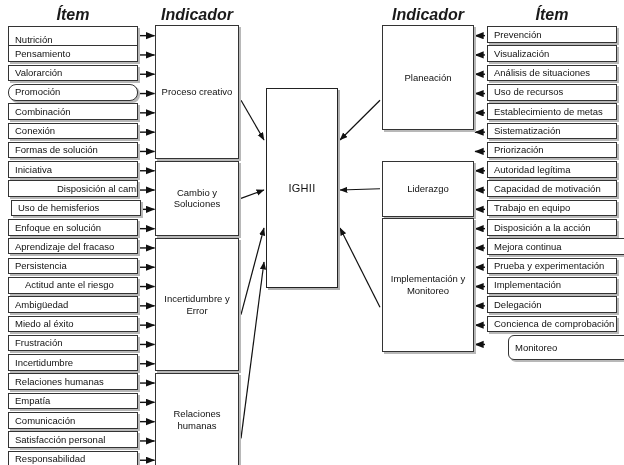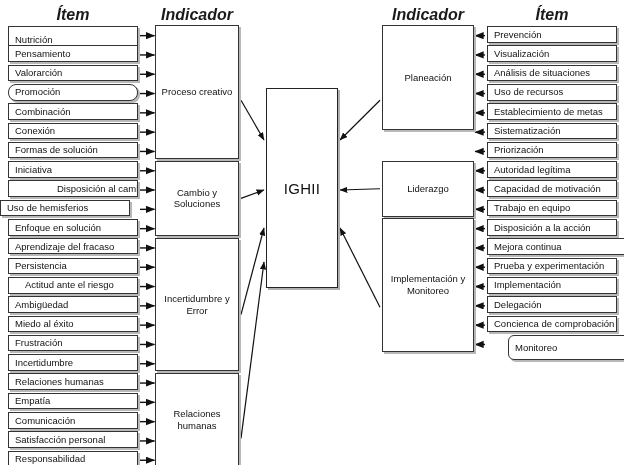--- a/index.html
+++ b/index.html
@@ -58,21 +58,21 @@
     line-height: 1.25;
     padding: 0 4px;
   }
   
   .core-box {
     position: absolute;
     box-sizing: border-box;
     border: 1px solid #222222;
     background: #ffffff;
     box-shadow: 2px 2px 0 0 #b0b0b0;
-    font-size: 15px;
+    font-size: 11px;
     color: #111111;
     display: flex;
     align-items: center;
     justify-content: center;
     text-align: center;
     letter-spacing: 0.3px;
   }
   svg.arrows {
     position: absolute;
     left: 0; top: 0;
@@ -157,21 +157,21 @@
   <div id="left-items">
       <div class="item-box left" style="left: 8px; top: 26px; width: 130px; height: 28px;">Nutrición</div>
       <div class="item-box left" style="left: 8px; top: 45.3px; width: 130px; height: 16.7px;">Pensamiento</div>
       <div class="item-box left" style="left: 8px; top: 64.6px; width: 130px; height: 16.7px;">Valorarción</div>
       <div class="item-box left" style="left: 8px; top: 83.9px; width: 130px; height: 16.7px; border-radius: 8px;">Promoción</div>
       <div class="item-box left" style="left: 8px; top: 103.2px; width: 130px; height: 16.7px;">Combinación</div>
       <div class="item-box left" style="left: 8px; top: 122.5px; width: 130px; height: 16.7px;">Conexión</div>
       <div class="item-box left" style="left: 8px; top: 141.8px; width: 130px; height: 16.7px;">Formas de solución</div>
       <div class="item-box left" style="left: 8px; top: 161.1px; width: 130px; height: 16.7px;">Iniciativa</div>
       <div class="item-box left" style="left: 8px; top: 180.4px; width: 130px; height: 16.7px; padding-left: 48px;">Disposición al cambio</div>
-      <div class="item-box left" style="left: 0; top: 199.7px; width: 130px; height: 16.7px;">Uso de hemisferios</div>
+      <div class="item-box left" style="left: 11px; top: 199.7px; width: 130px; height: 16.7px;">Uso de hemisferios</div>
       <div class="item-box left" style="left: 8px; top: 219px; width: 130px; height: 16.7px;">Enfoque en solución</div>
       <div class="item-box left" style="left: 8px; top: 238.3px; width: 130px; height: 16px;">Aprendizaje del fracaso</div>
       <div class="item-box left" style="left: 8px; top: 257.6px; width: 130px; height: 16.7px;">Persistencia</div>
       <div class="item-box left" style="left: 8px; top: 276.9px; width: 130px; height: 16.7px; padding-left: 16px;">Actitud ante el riesgo</div>
       <div class="item-box left" style="left: 8px; top: 296.2px; width: 130px; height: 16.7px;">Ambigüedad</div>
       <div class="item-box left" style="left: 8px; top: 315.5px; width: 130px; height: 16.7px;">Miedo al éxito</div>
       <div class="item-box left" style="left: 8px; top: 334.8px; width: 130px; height: 16.7px;">Frustración</div>
       <div class="item-box left" style="left: 8px; top: 354.1px; width: 130px; height: 16.7px;">Incertidumbre</div>
       <div class="item-box left" style="left: 8px; top: 373.4px; width: 130px; height: 16.7px;">Relaciones humanas</div>
       <div class="item-box left" style="left: 8px; top: 392.7px; width: 130px; height: 16.7px;">Empatía</div>

